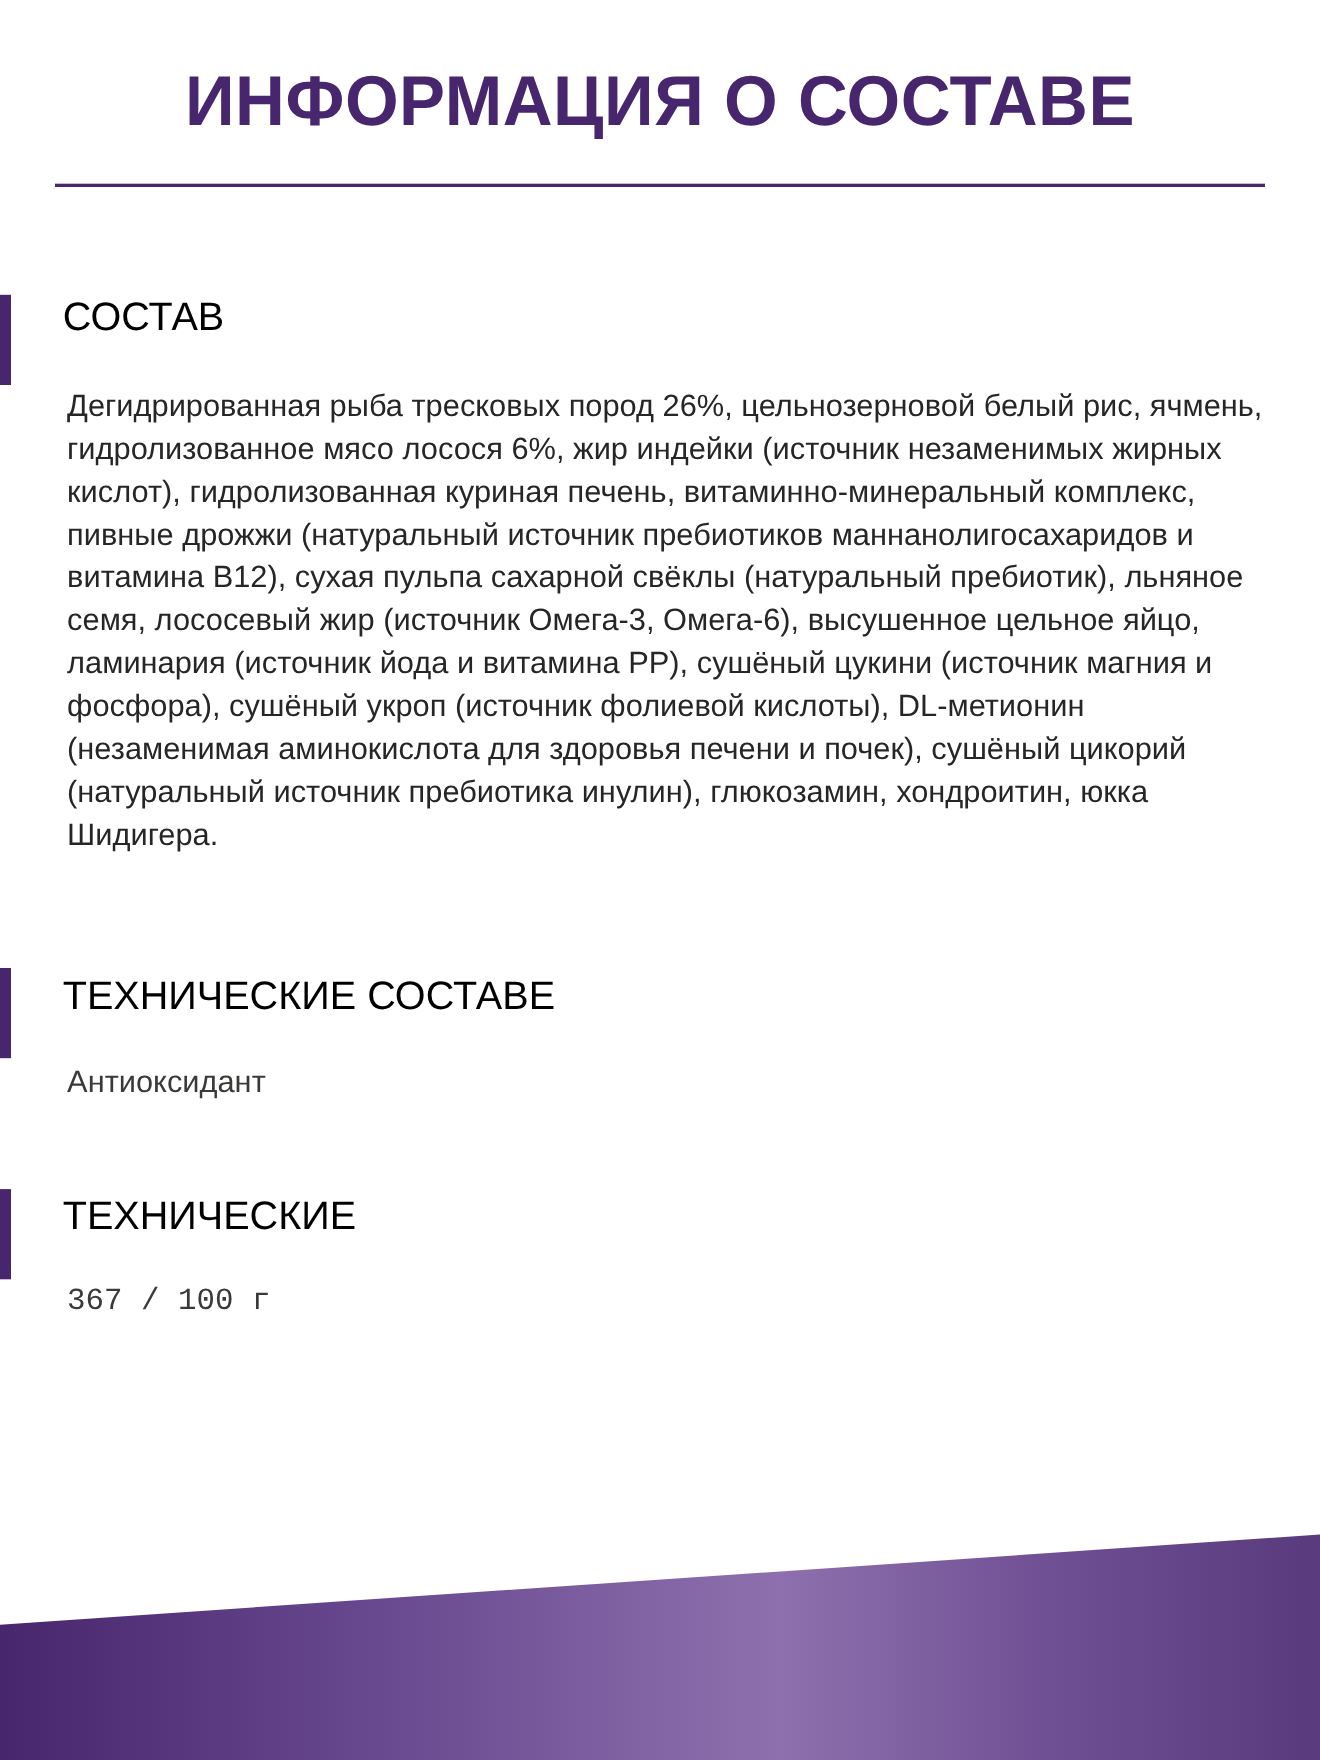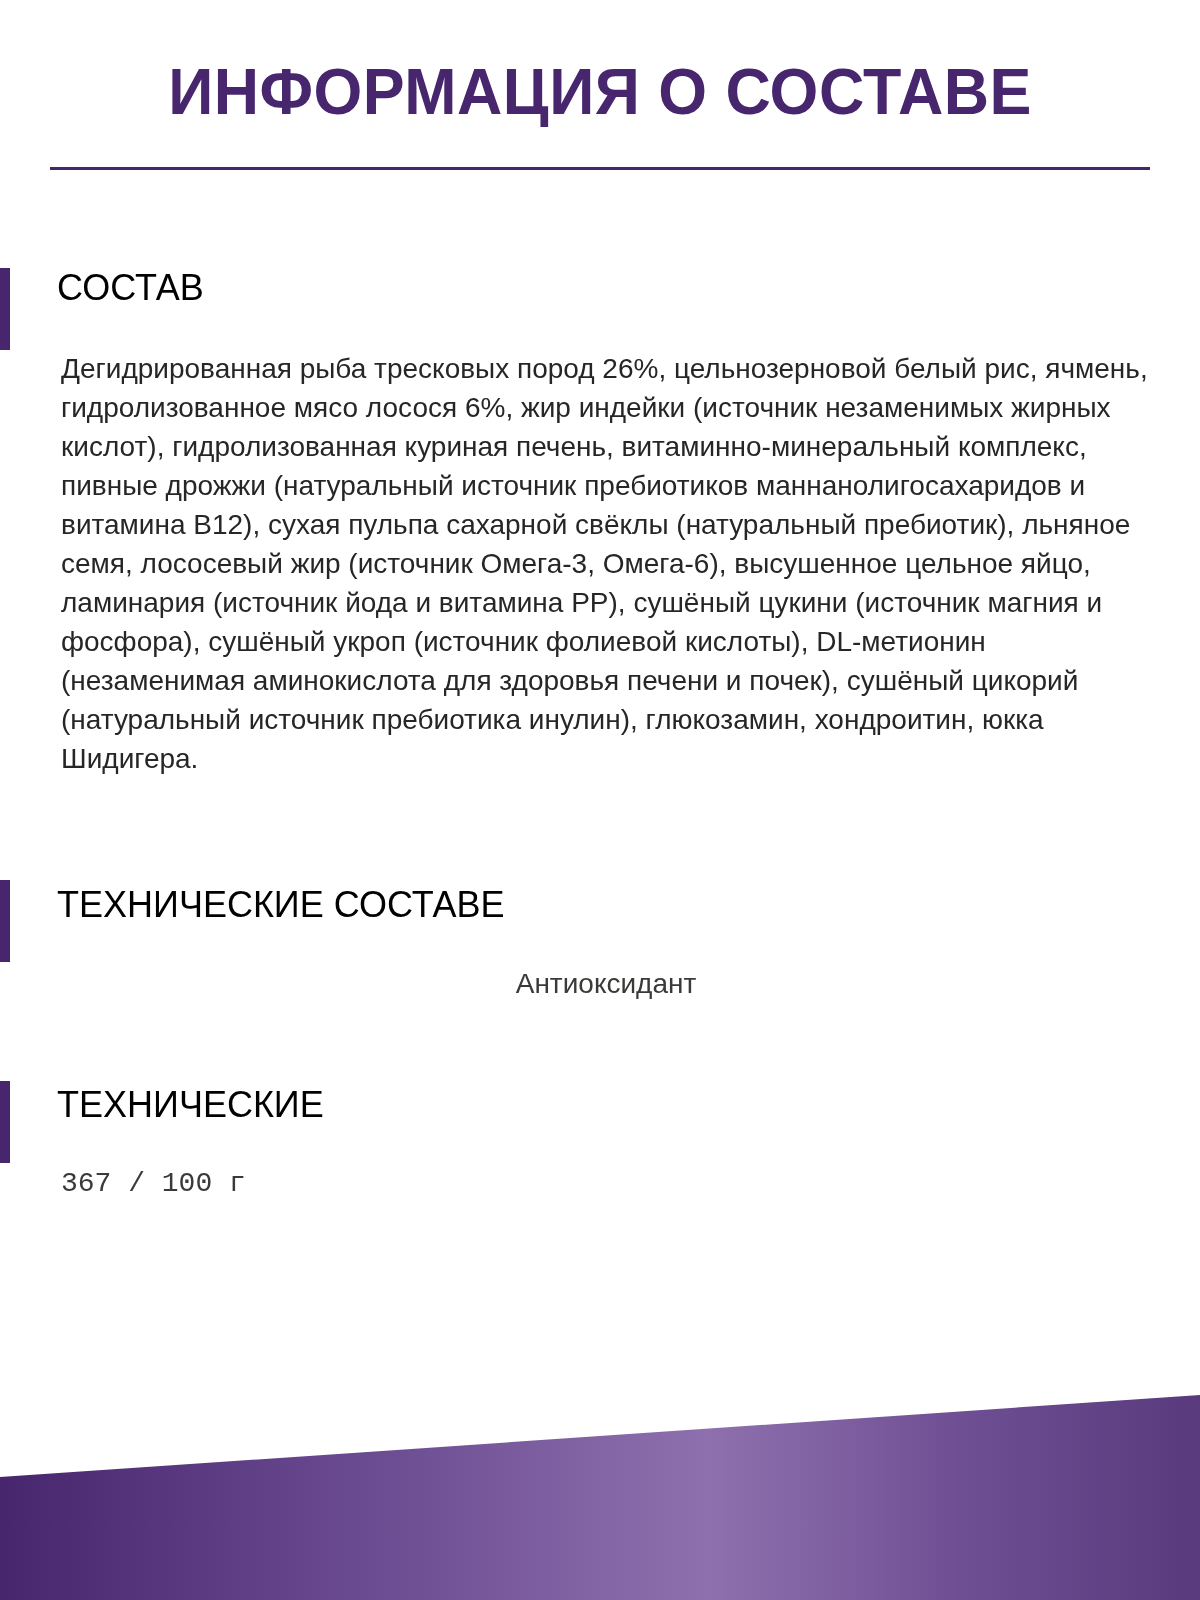--- a/index.html
+++ b/index.html
@@ -83,21 +83,21 @@
 
 <section class="section" style="top:0;">
   <div class="section-accent" style="top:268px;"></div>
   <h2 class="section-heading" style="top:266px;">СОСТАВ</h2>
   <p class="section-body" style="top:349px;">Дегидрированная рыба тресковых пород 26%, цельнозерновой белый рис, ячмень, гидролизованное мясо лосося 6%, жир индейки (источник незаменимых жирных кислот), гидролизованная куриная печень, витаминно-минеральный комплекс, пивные дрожжи (натуральный источник пребиотиков маннанолигосахаридов и витамина B12), сухая пульпа сахарной свёклы (натуральный пребиотик), льняное семя, лососевый жир (источник Омега-3, Омега-6), высушенное цельное яйцо, ламинария (источник йода и витамина PP), сушёный цукини (источник магния и фосфора), сушёный укроп (источник фолиевой кислоты), DL-метионин (незаменимая аминокислота для здоровья печени и почек), сушёный цикорий (натуральный источник пребиотика инулин), глюкозамин, хондроитин, юкка Шидигера.</p>
 </section>
 
 <section class="section" style="top:0;">
   <div class="section-accent" style="top:880px;"></div>
   <h2 class="section-heading" style="top:883px;">ТЕХНИЧЕСКИЕ СОСТАВЕ</h2>
-  <p class="section-body light" style="top:964px;text-align:center;">Антиоксидант</p>
+  <p class="section-body light" style="top:964px;">Антиоксидант</p>
 </section>
 
 <section class="section" style="top:0;">
   <div class="section-accent" style="top:1081px;"></div>
   <h2 class="section-heading" style="top:1083px;">ТЕХНИЧЕСКИЕ</h2>
   <p class="section-body light" style="top:1164px;font-family:Liberation Mono, monospace;">367 / 100 г</p>
 </section>
 
 <svg class="bottom-band" viewBox="0 0 1200 210" preserveAspectRatio="none">
   <defs>

